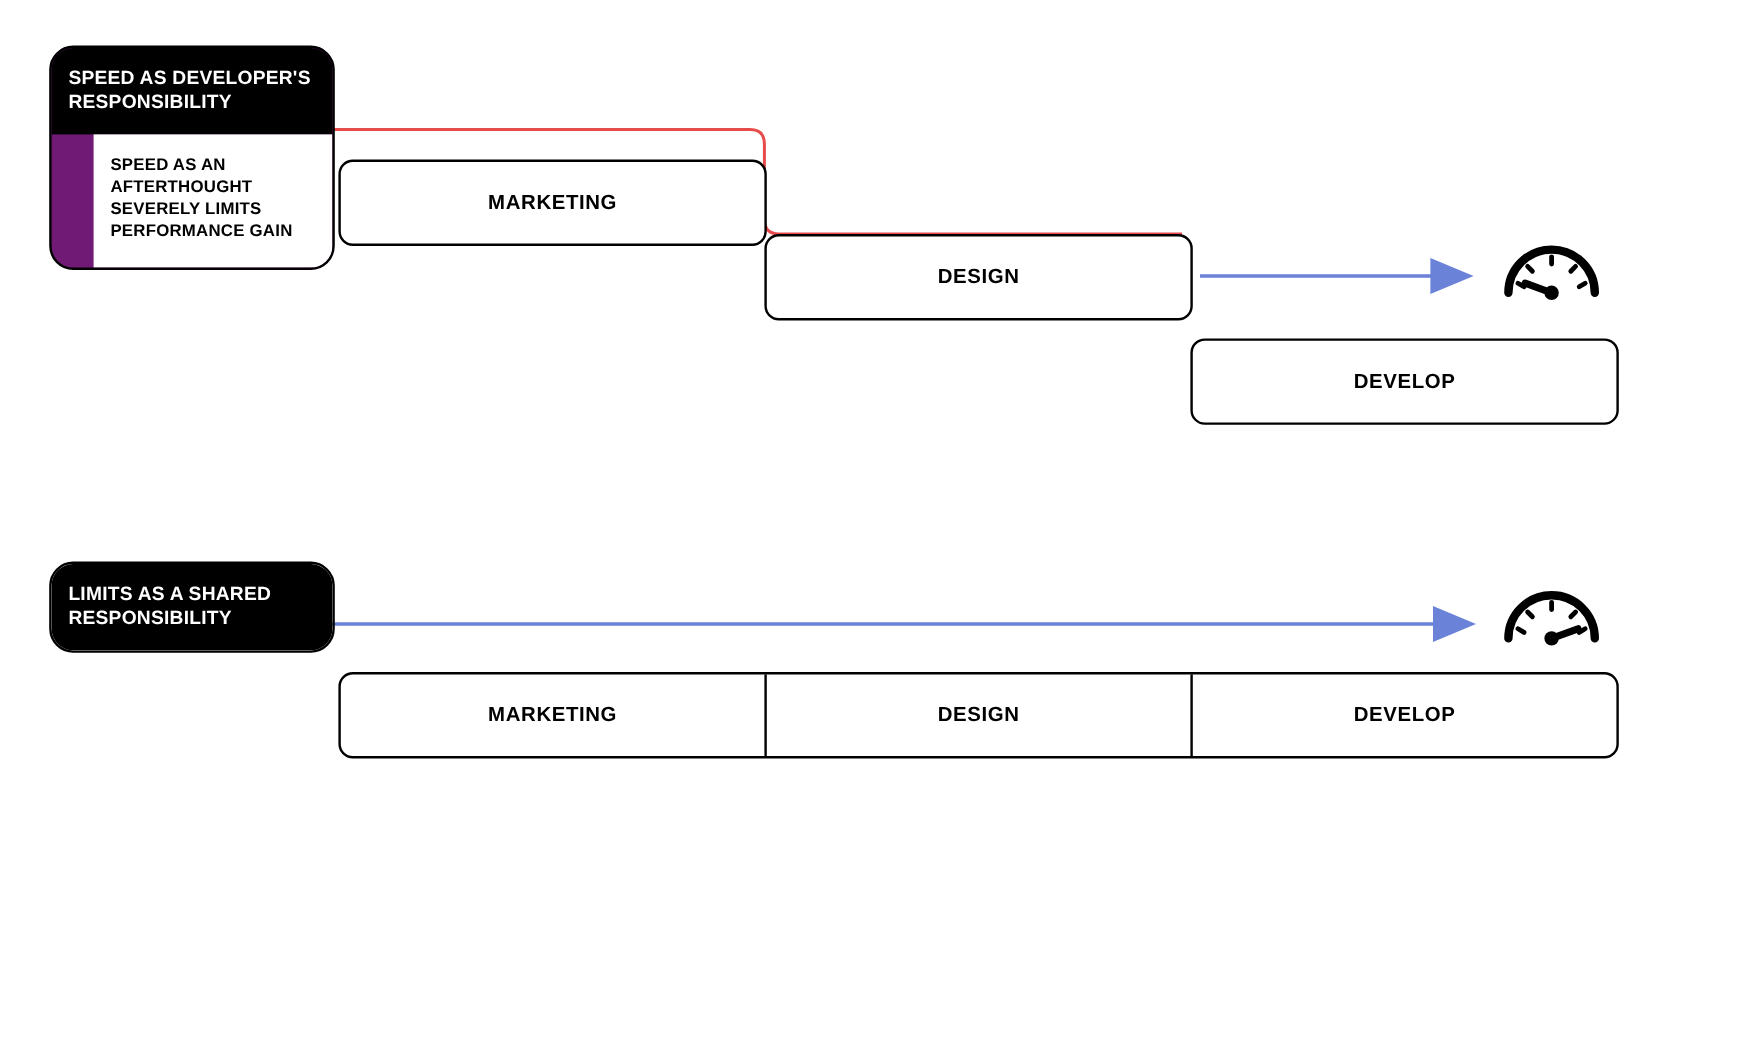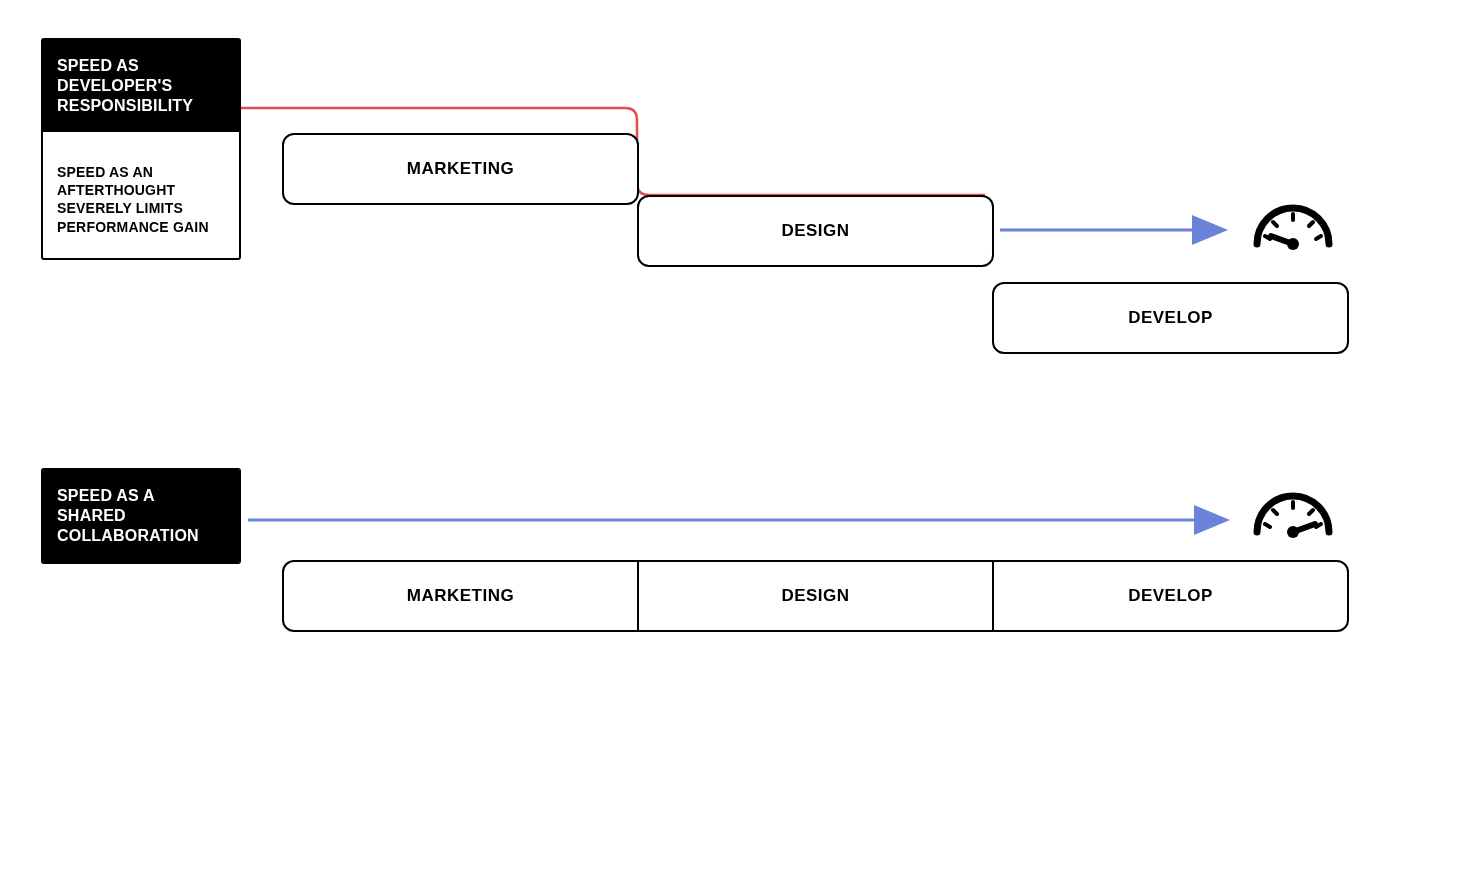--- a/index.html
+++ b/index.html
@@ -10,43 +10,44 @@
     body {
       font-family: Arial, Helvetica, sans-serif;
       background: #fff;
       width: 1464px;
       height: 872px;
       position: relative;
       overflow: hidden;
     }
     .card {
       position: absolute;
-      width: 200px;
+      width: 238px;
       border: 2px solid #000;
-      border-radius: 3px;
+      border-radius: 20px;
       overflow: hidden;
       background: #701a75;
     }
     .card-header {
       background: #000;
       color: #fff;
       padding: 16px 14px;
       font-weight: bold;
       font-size: 16px;
       line-height: 1.25;
       letter-spacing: 0.2px;
     }
     .card-body {
       background: #fff;
       color: #000;
-      padding: 31px 14px 22px 14px;
+      padding: 16px 14px 22px 14px;
       font-weight: bold;
       font-size: 14px;
       line-height: 1.3;
       letter-spacing: 0.2px;
+      margin-left: 35px;
     }
     .stage {
       position: absolute;
       border: 2px solid #000;
       border-radius: 12px;
       background: #fff;
       display: flex;
       align-items: center;
       justify-content: center;
       font-weight: bold;
@@ -124,21 +125,21 @@
     <line x1="26" y1="30" x2="30" y2="34" stroke="#000" stroke-width="4" stroke-linecap="round"></line>
     <line x1="46" y1="22" x2="46" y2="28" stroke="#000" stroke-width="4" stroke-linecap="round"></line>
     <line x1="66" y1="30" x2="62" y2="34" stroke="#000" stroke-width="4" stroke-linecap="round"></line>
     <line x1="74" y1="44" x2="69" y2="47" stroke="#000" stroke-width="4" stroke-linecap="round"></line>
     <circle cx="46" cy="52" r="6" fill="#000"></circle>
     <line x1="46" y1="52" x2="24" y2="44" stroke="#000" stroke-width="6" stroke-linecap="round"></line>
   </svg>
 </div>
 
 <div class="card" style="left:41px; top:468px;">
-  <div class="card-header">SPEED AS A SHARED COLLABORATION</div>
+  <div class="card-header">LIMITS AS A SHARED RESPONSIBILITY</div>
 </div>
 
 <div class="stage-row" style="left:282px; top:560px; width:1067px;">
   <div class="stage-cell">
     <span>MARKETING</span>
   </div>
   <div class="stage-cell">
     <span>DESIGN</span>
   </div>
   <div class="stage-cell">

